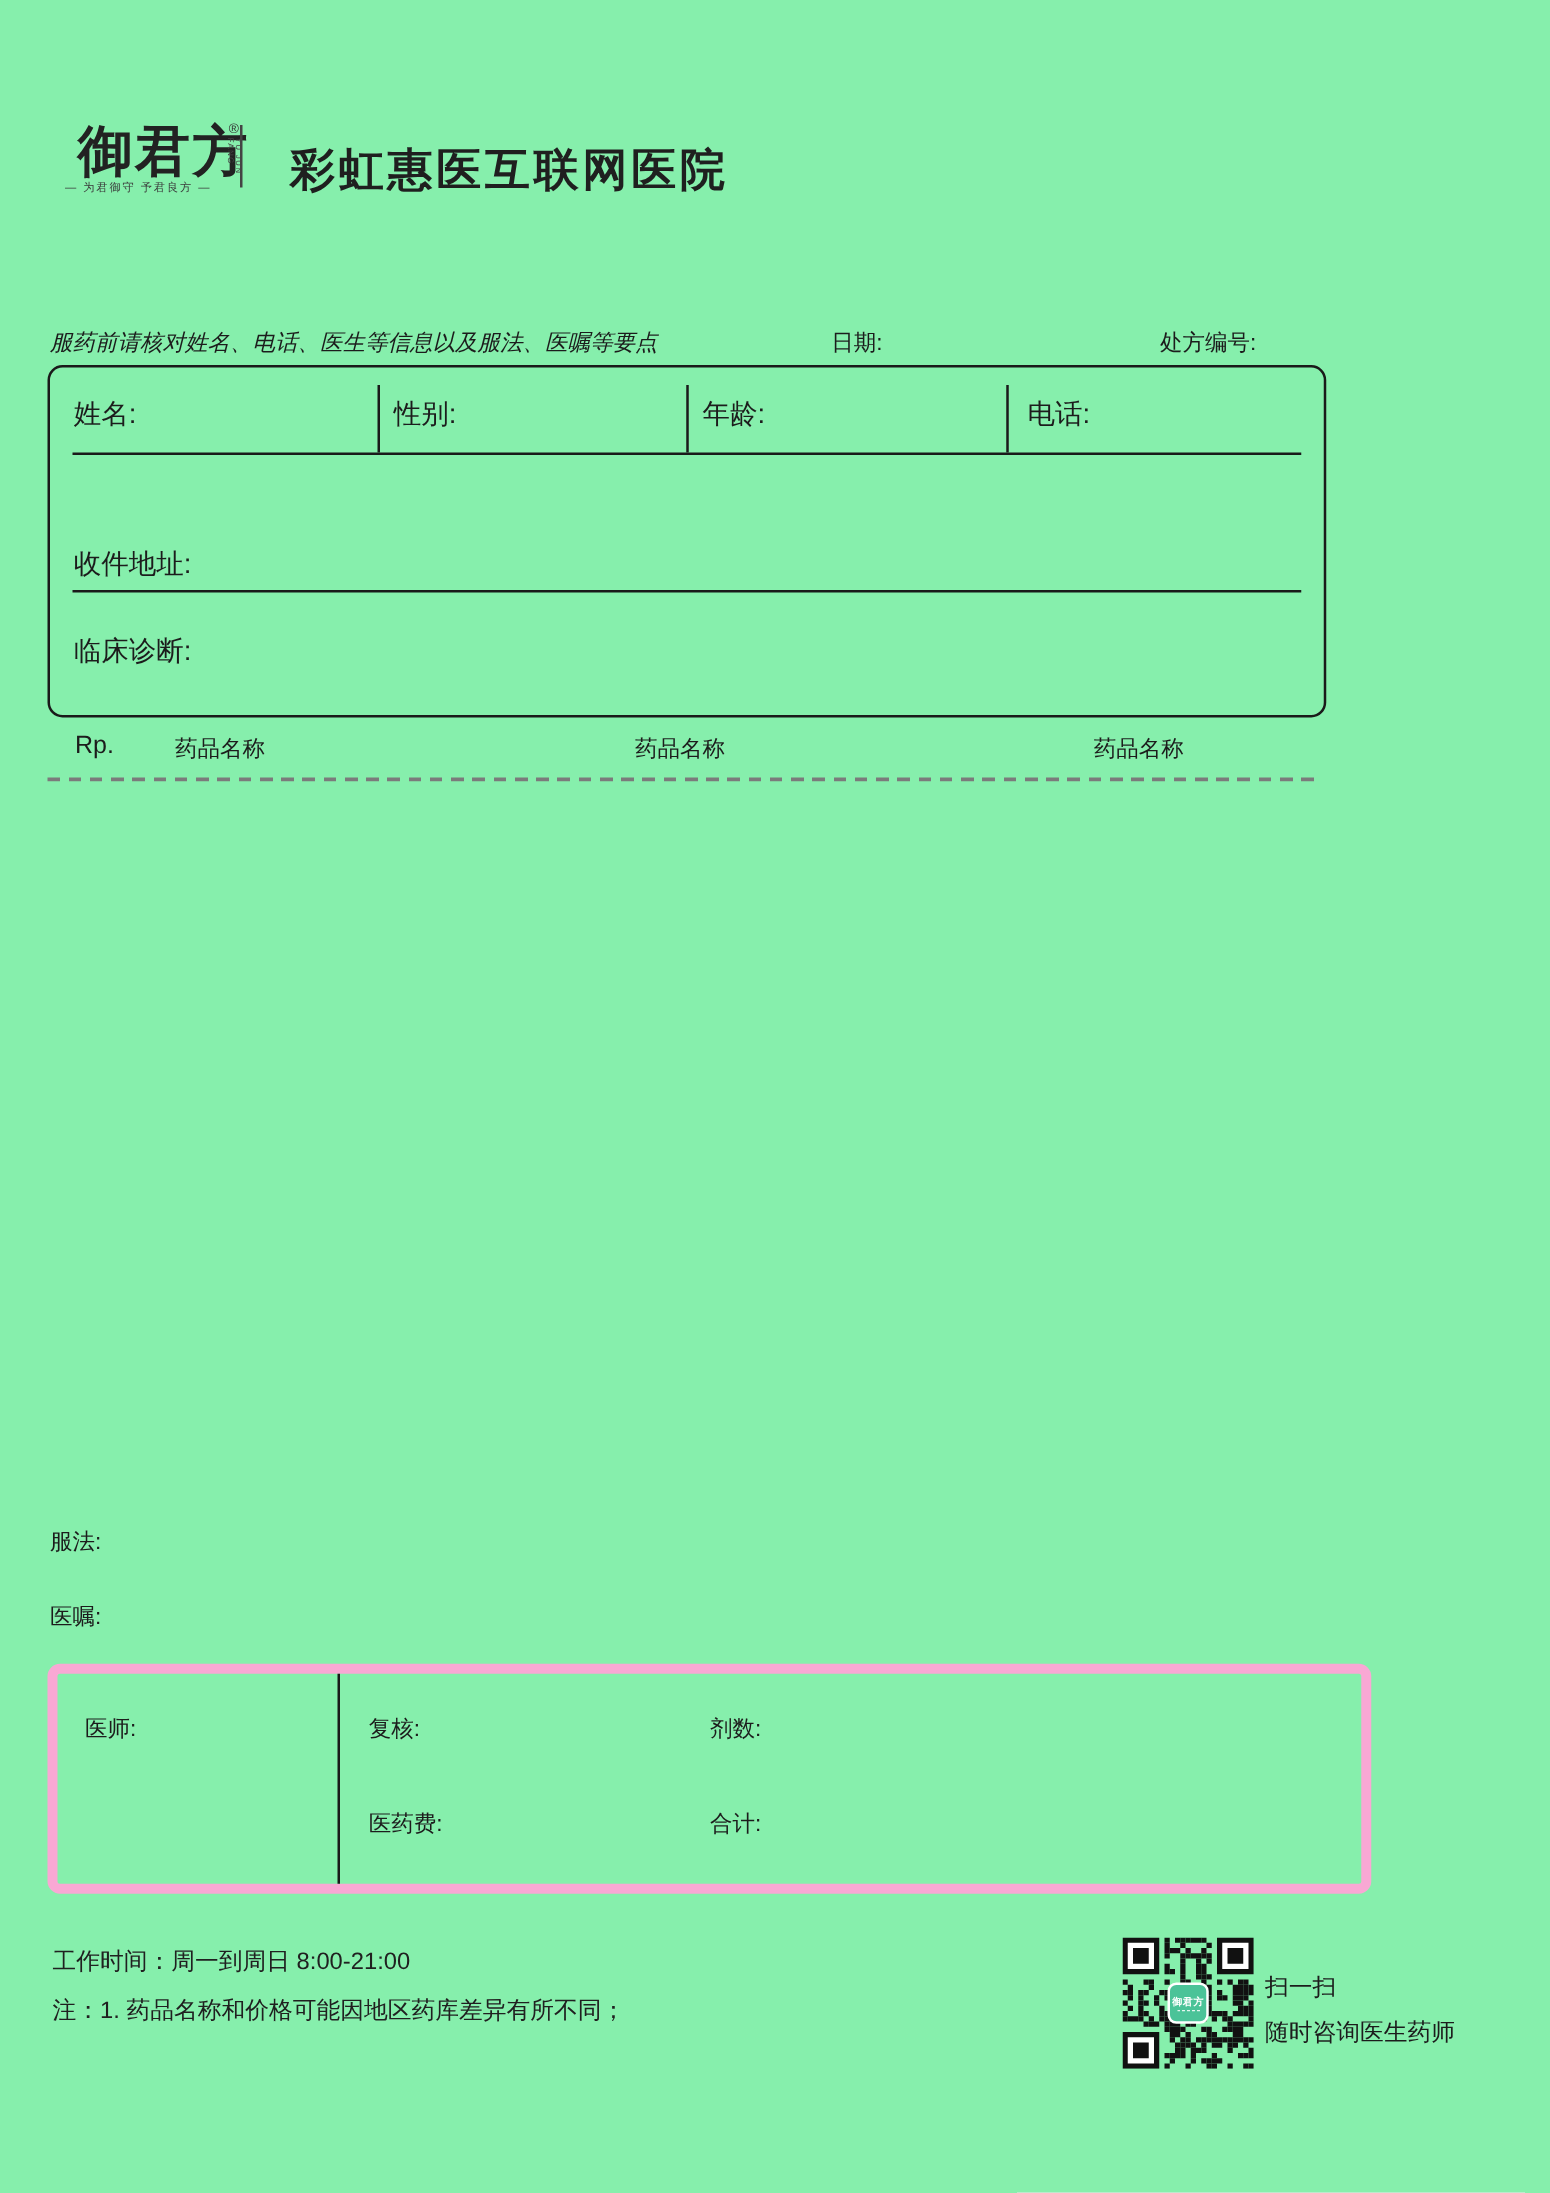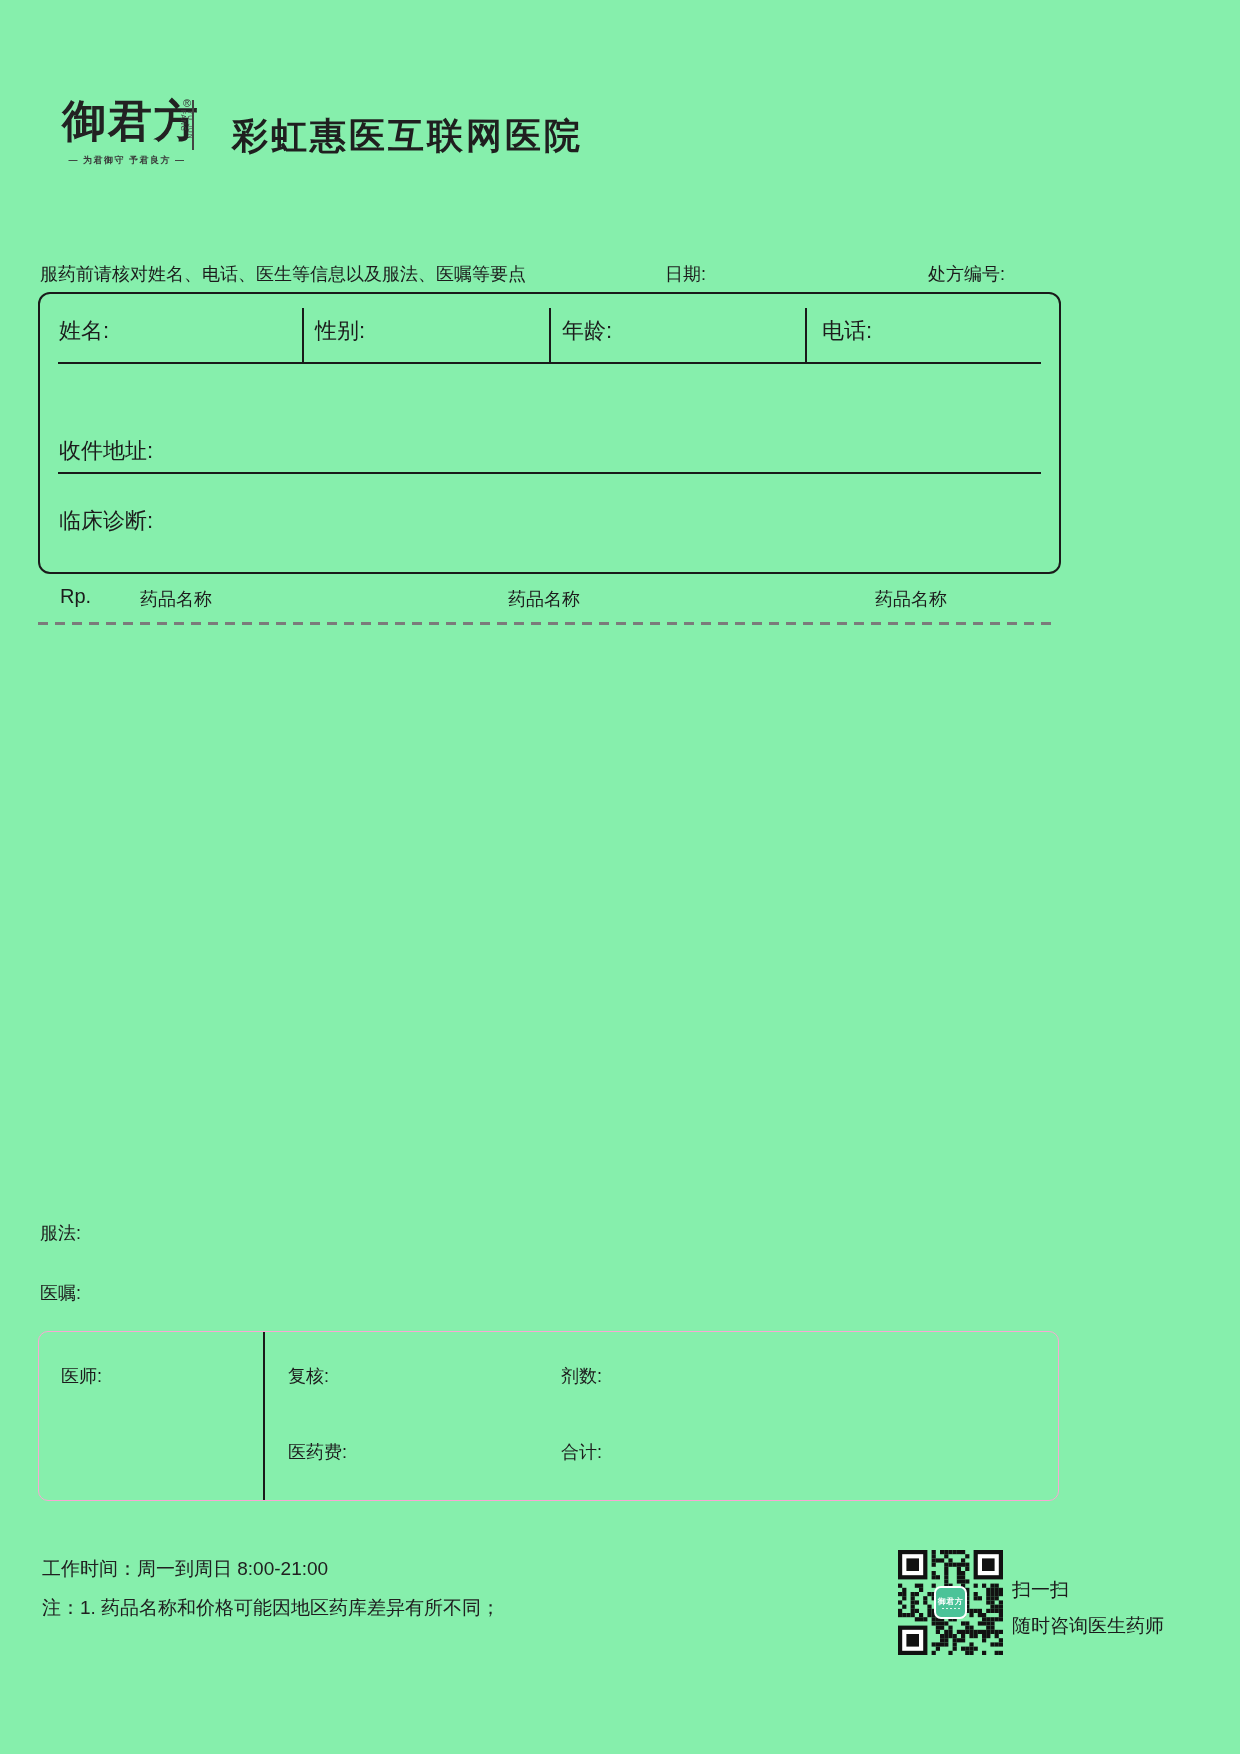--- a/index.html
+++ b/index.html
@@ -9,48 +9,48 @@
   }
   .abs{position:absolute;}
 
   
   .logo-name{left:62px;top:92px;font-family:"DejaVu Serif",serif;font-weight:bold;
     font-size:44px;letter-spacing:2px;color:#222;}
   .logo-marks{left:180px;top:98px;height:54px;display:flex;flex-direction:column;align-items:center;}
   .reg-mark{font-size:11px;line-height:10px;color:#333;}
   .logo-vtext{writing-mode:vertical-rl;font-size:6.5px;letter-spacing:1px;color:#444;margin-top:2px;}
   .logo-divider{left:192px;top:100px;width:1.5px;height:50px;background:#444;}
-  .logo-tagline{left:52px;top:154px;width:150px;text-align:center;font-size:9px;
-    letter-spacing:1.5px;color:#3a3a3a;white-space:nowrap;font-weight:bold;}
+  .logo-tagline{left:52px;top:144px;width:150px;font-size:9px;
+    letter-spacing:1.5px;color:#3a3a3a;white-space:nowrap;}
   .hospital-title{left:232px;top:112px;font-size:36px;font-weight:900;letter-spacing:3px;
     color:#1f1f1f;font-family:"DejaVu Sans","Liberation Sans",sans-serif;}
 
   
-  .notice{left:40px;top:262px;font-size:18px;}
+  .notice{left:40px;top:262px;font-size:18px;font-style:italic;}
   .date-label{left:665px;top:262px;font-size:18px;}
   .rx-label{left:928px;top:262px;font-size:18px;}
 
   
   .patient-box{left:38px;top:292px;width:1019px;height:278px;border:2px solid #1a1a1a;border-radius:12px;}
   .pb-label{position:absolute;font-size:22px;}
   .vline{position:absolute;width:2px;background:#1a1a1a;}
   .hline{position:absolute;height:2px;background:#1a1a1a;left:18px;right:18px;}
 
   
   .rp-label{left:60px;top:585px;font-size:20px;}
   .drug-col{font-size:18px;top:587px;}
   .dashed-line{left:38px;top:622px;width:1019px;height:3px;
     background:repeating-linear-gradient(90deg,#7b7b7b 0 10px,transparent 10px 17px);}
 
   
   .usage-label{left:40px;top:1221px;font-size:18px;}
   .advice-label{left:40px;top:1281px;font-size:18px;}
 
   
-  .sig-box{left:38px;top:1331px;width:1019px;height:168px;border:1px solid #f9a8d4;border-radius:10px;}
+  .sig-box{left:38px;top:1331px;width:1019px;height:168px;border:8px solid #f9a8d4;border-radius:10px;padding-left:24px;}
   .sig-label{position:absolute;font-size:18px;}
 
   
   .foot-line{font-size:19px;color:#202020;}
   .qr-wrap{left:898px;top:1550px;width:105px;height:105px;}
   .qr-logo{position:absolute;left:36px;top:36px;width:33px;height:33px;background:#4bc398;
     border:2px solid #ffffff;border-radius:7px;box-sizing:border-box;
     display:flex;flex-direction:column;align-items:center;justify-content:center;}
   .qr-logo-text{color:#ffffff;font-size:8px;font-weight:bold;letter-spacing:0.5px;line-height:9px;}
   .qr-logo-subline{width:18px;height:1px;margin-top:2px;

